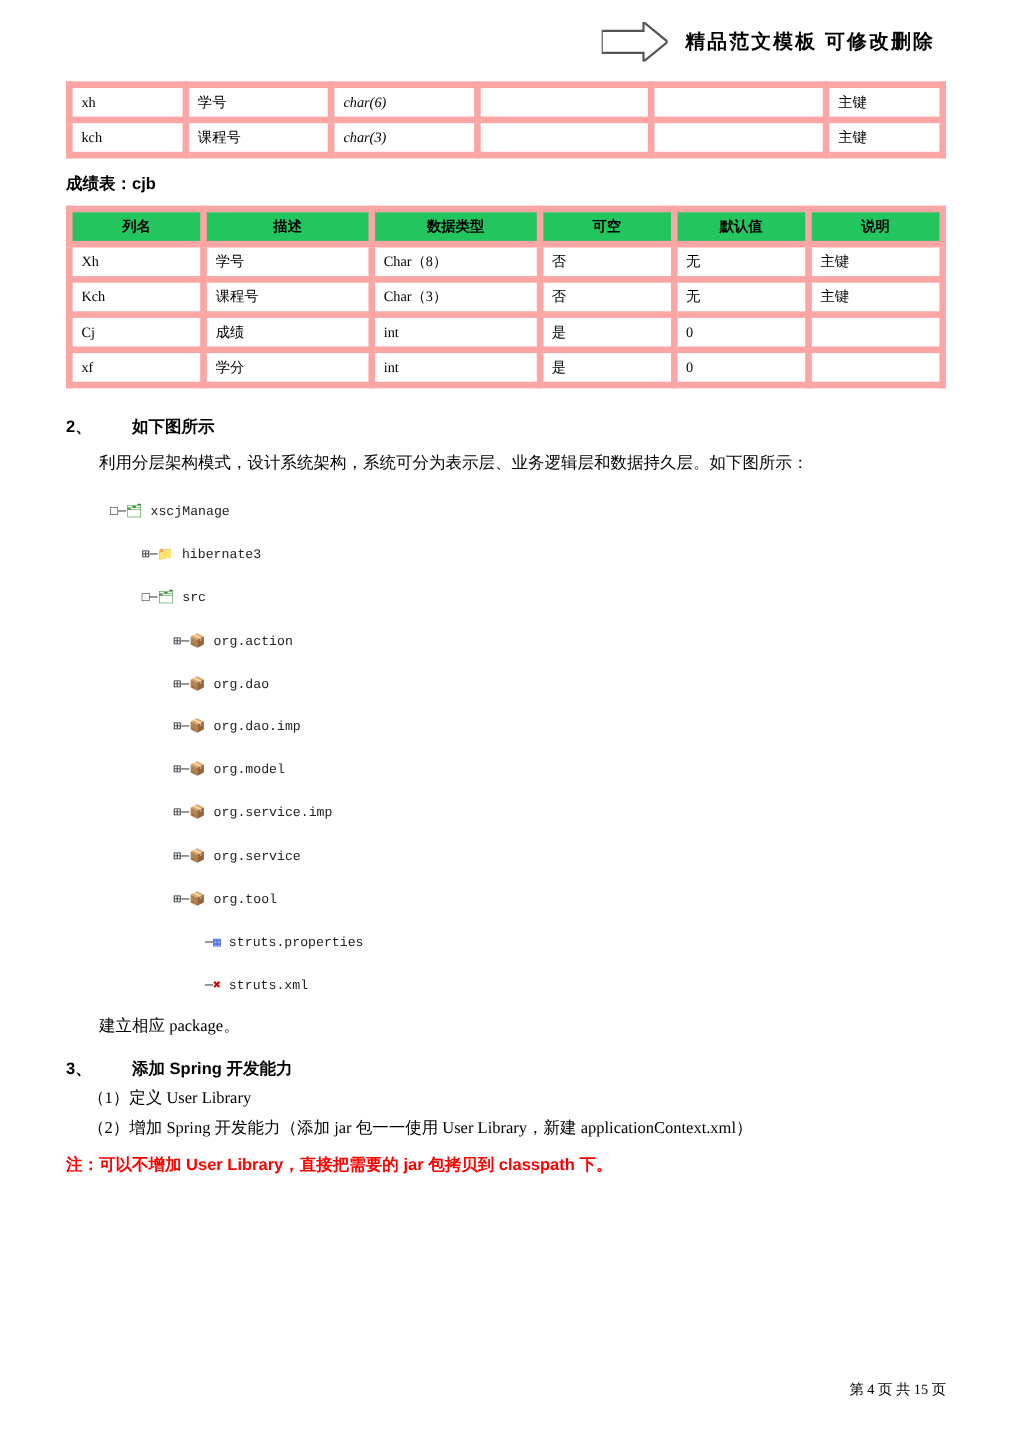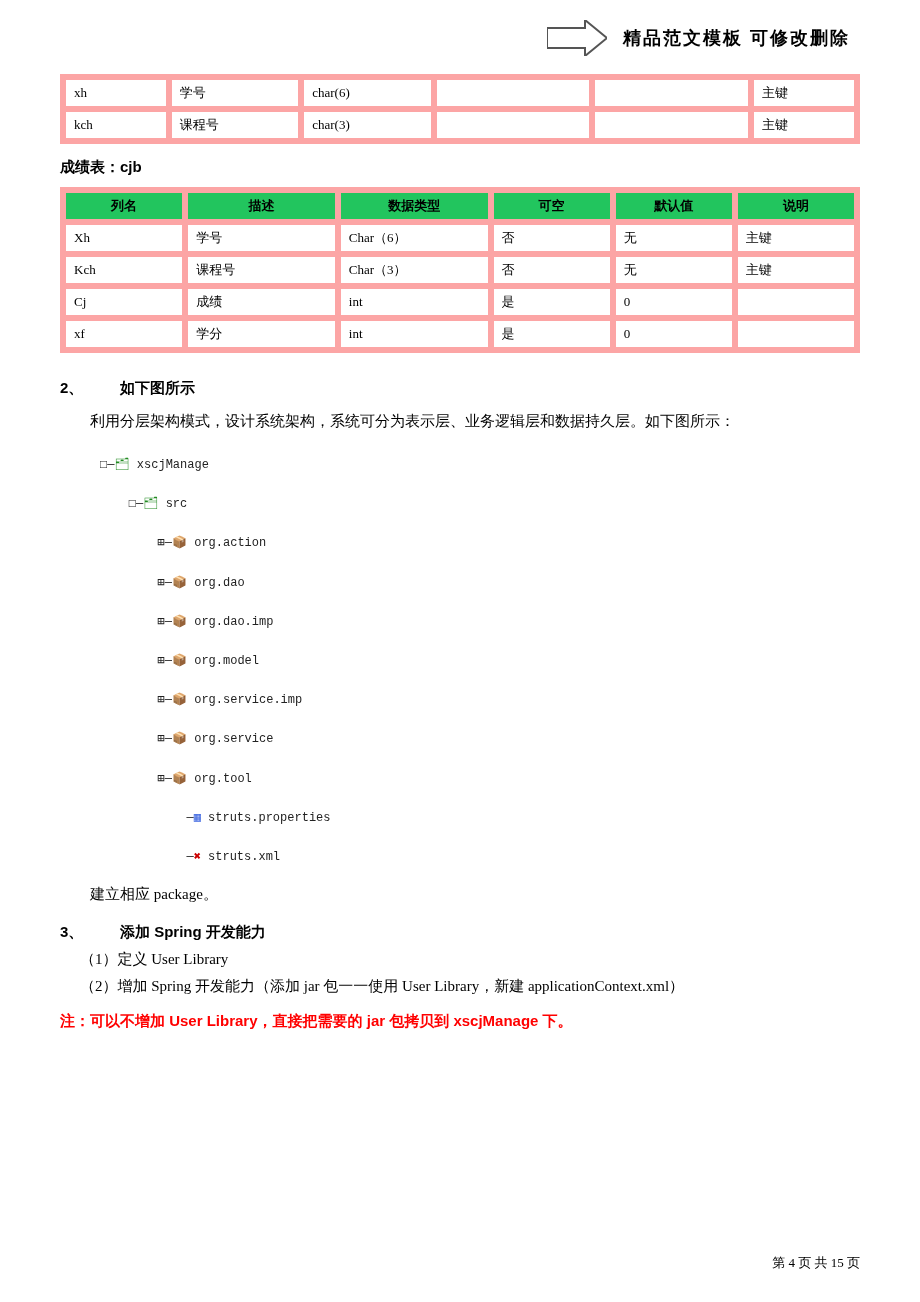--- a/index.html
+++ b/index.html
@@ -55,21 +55,21 @@
     }
     table td:nth-child(1) { width: 80px; }
     table td:nth-child(2) { width: 100px; }
     table td:nth-child(3) { width: 100px; }
     table td:nth-child(4) { width: 80px; }
     table td:nth-child(5) { width: 80px; }
     table td:nth-child(6) { width: 80px; }
 
     .top-table td:nth-child(1) { width: 80px; }
     .top-table td:nth-child(2) { width: 100px; }
-    .top-table td:nth-child(3) { width: 100px; }
+    .top-table td:nth-child(3) { width: 100px; font-style: italic; }
     .top-table td:nth-child(4) { width: 120px; }
     .top-table td:nth-child(5) { width: 120px; }
     .top-table td:nth-child(6) { width: 80px; }
 
     
     .section-title {
       font-size: 15px;
       font-weight: bold;
       margin: 16px 0 10px 0;
       font-family: "SimHei", "黑体", sans-serif;
@@ -180,21 +180,21 @@
         <th>数据类型</th>
         <th>可空</th>
         <th>默认值</th>
         <th>说明</th>
       </tr>
     </thead>
   <tbody id="cjb-table-body">
       <tr>
         <td>Xh</td>
         <td>学号</td>
-        <td>Char（6）</td>
+        <td>Char（8）</td>
         <td>否</td>
         <td>无</td>
         <td>主键</td>
       </tr>
       <tr>
         <td>Kch</td>
         <td>课程号</td>
         <td>Char（3）</td>
         <td>否</td>
         <td>无</td>
@@ -223,20 +223,21 @@
   <span class="num-label">2、</span>
   <span class="num-content">如下图所示</span>
 </div>
 
 <div class="indent-body">
   <span>利用分层架构模式，设计系统架构，系统可分为表示层、业务逻辑层和数据持久层。如下图所示：</span>
 </div>
 
 <div class="arch-image">
   <div class="tree-line">□─<span style="color:#228B22">🗂</span> xscjManage</div>
+  <div class="tree-line">&nbsp;&nbsp;&nbsp;&nbsp;⊞─<span style="color:#8B4513">📁</span> hibernate3</div>
   <div class="tree-line">&nbsp;&nbsp;&nbsp;&nbsp;□─<span style="color:#228B22">🗂</span> src</div>
   <div class="tree-line">&nbsp;&nbsp;&nbsp;&nbsp;&nbsp;&nbsp;&nbsp;&nbsp;⊞─<span style="color:#DAA520">📦</span> org.action</div>
   <div class="tree-line">&nbsp;&nbsp;&nbsp;&nbsp;&nbsp;&nbsp;&nbsp;&nbsp;⊞─<span style="color:#DAA520">📦</span> org.dao</div>
   <div class="tree-line">&nbsp;&nbsp;&nbsp;&nbsp;&nbsp;&nbsp;&nbsp;&nbsp;⊞─<span style="color:#DAA520">📦</span> org.dao.imp</div>
   <div class="tree-line">&nbsp;&nbsp;&nbsp;&nbsp;&nbsp;&nbsp;&nbsp;&nbsp;⊞─<span style="color:#DAA520">📦</span> org.model</div>
   <div class="tree-line">&nbsp;&nbsp;&nbsp;&nbsp;&nbsp;&nbsp;&nbsp;&nbsp;⊞─<span style="color:#DAA520">📦</span> org.service.imp</div>
   <div class="tree-line">&nbsp;&nbsp;&nbsp;&nbsp;&nbsp;&nbsp;&nbsp;&nbsp;⊞─<span style="color:#DAA520">📦</span> org.service</div>
   <div class="tree-line">&nbsp;&nbsp;&nbsp;&nbsp;&nbsp;&nbsp;&nbsp;&nbsp;⊞─<span style="color:#DAA520">📦</span> org.tool</div>
   <div class="tree-line">&nbsp;&nbsp;&nbsp;&nbsp;&nbsp;&nbsp;&nbsp;&nbsp;&nbsp;&nbsp;&nbsp;&nbsp;─<span style="color:#4169E1">▦</span> struts.properties</div>
   <div class="tree-line">&nbsp;&nbsp;&nbsp;&nbsp;&nbsp;&nbsp;&nbsp;&nbsp;&nbsp;&nbsp;&nbsp;&nbsp;─<span style="color:#cc0000">✖</span> struts.xml</div>
@@ -249,15 +250,15 @@
 <div class="num-section" style="margin-top:14px;">
   <span class="num-label">3、</span>
   <span class="num-content">添加 Spring 开发能力</span>
 </div>
 
 <div class="sub-section">（1）定义 User Library</div>
 <div class="sub-section">
   <span>（2）增加 Spring 开发能力（添加 jar 包一一使用 User Library，新建 applicationContext.xml）</span>
 </div>
 
-<div class="note-text">注：可以不增加 User Library，直接把需要的 jar 包拷贝到 xscjManage 下。</div>
+<div class="note-text">注：可以不增加 User Library，直接把需要的 jar 包拷贝到 classpath 下。</div>
 
 <div class="page-number">第 4 页 共 15 页</div>
 
 </body></html>

